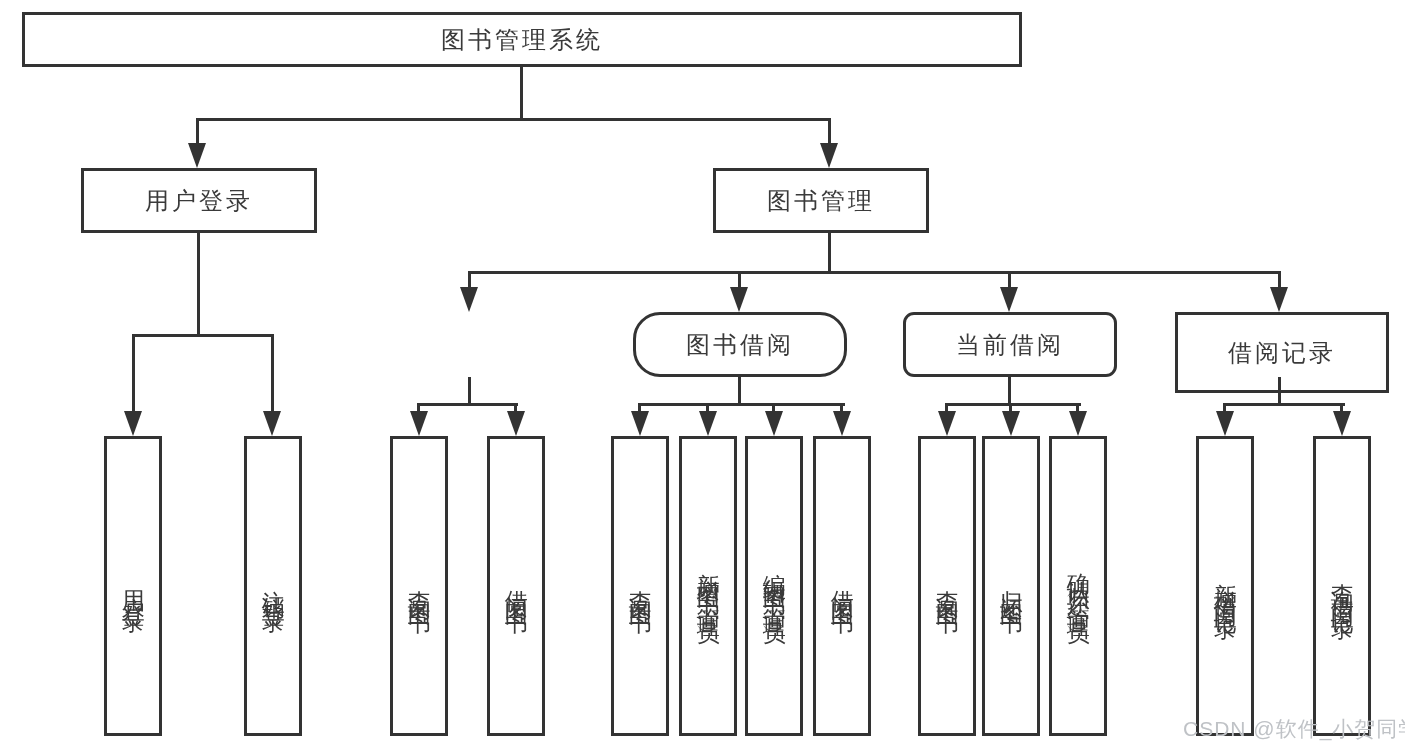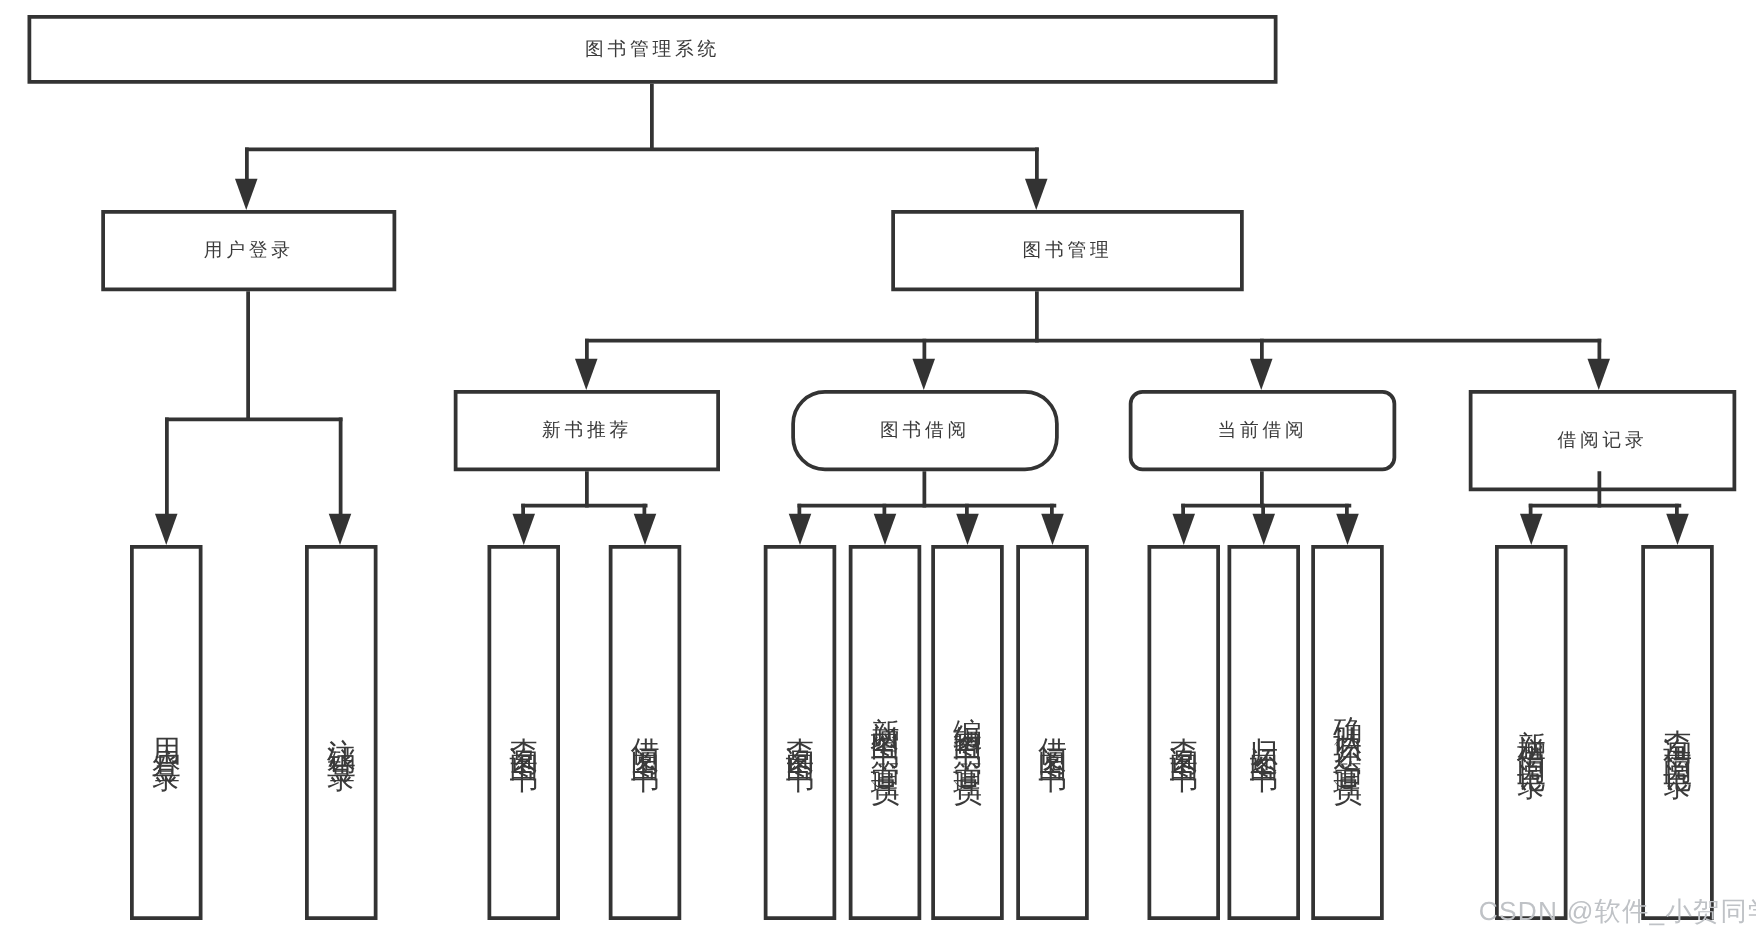--- a/index.html
+++ b/index.html
@@ -13,21 +13,21 @@
   .box{
     position:absolute;
     box-sizing:border-box;
     border:3px solid #333333;
     background:#ffffff;
     display:flex;
     align-items:center;
     justify-content:center;
     color:#3a3a3a;
   }
-  .hbox{ font-size:15px; letter-spacing:3px; }
+  .hbox{ font-size:24px; letter-spacing:3px; }
   .hbox .lbl{ white-space:nowrap; }
   .leaf .lbl{
     writing-mode:vertical-rl;
     text-orientation:mixed;
     font-size:23px;
     letter-spacing:7px;
     line-height:1.1;
     white-space:nowrap;
   }
   .vline{ position:absolute; width:3px; background:#333333; }
@@ -60,21 +60,21 @@
   <div class="vline" style="left:520px;top:67px;height:53px;"></div>
   <div class="hline" style="left:196px;top:118px;width:635px;"></div>
   <div class="vline" style="left:196px;top:118px;height:28px;"></div>
   <div class="ah" style="left:188px;top:143px;"></div>
   <div class="vline" style="left:828px;top:118px;height:28px;"></div>
   <div class="ah" style="left:820px;top:143px;"></div>
 
   <div class="box hbox" style="left:81px;top:168px;width:236px;height:65px;">
     <span class="lbl">用户登录</span>
   </div>
-  <div class="box hbox" style="left:713px;top:168px;width:282px;height:65px;">
+  <div class="box hbox" style="left:713px;top:168px;width:216px;height:65px;">
     <span class="lbl">图书管理</span>
   </div>
 
   <div class="vline" style="left:197px;top:233px;height:103px;"></div>
   <div class="hline" style="left:132px;top:334px;width:142px;"></div>
   <div class="vline" style="left:132px;top:334px;height:79px;"></div>
   <div class="ah" style="left:124px;top:411px;"></div>
   <div class="vline" style="left:271px;top:334px;height:79px;"></div>
   <div class="ah" style="left:263px;top:411px;"></div>
 
@@ -82,23 +82,20 @@
   <div class="hline" style="left:468px;top:271px;width:813px;"></div>
   <div class="vline" style="left:468px;top:271px;height:18px;"></div>
   <div class="ah" style="left:460px;top:287px;"></div>
   <div class="vline" style="left:738px;top:271px;height:18px;"></div>
   <div class="ah" style="left:730px;top:287px;"></div>
   <div class="vline" style="left:1008px;top:271px;height:18px;"></div>
   <div class="ah" style="left:1000px;top:287px;"></div>
   <div class="vline" style="left:1278px;top:271px;height:18px;"></div>
   <div class="ah" style="left:1270px;top:287px;"></div>
 
-  <div class="box hbox" style="left:363px;top:312px;width:213px;height:65px;">
-    <span class="lbl">新书推荐</span>
-  </div>
   <div class="box hbox" style="left:633px;top:312px;width:214px;height:65px;border-radius:27px;">
     <span class="lbl">图书借阅</span>
   </div>
   <div class="box hbox" style="left:903px;top:312px;width:214px;height:65px;border-radius:11px;">
     <span class="lbl">当前借阅</span>
   </div>
   <div class="box hbox" style="left:1175px;top:312px;width:214px;height:81px;">
     <span class="lbl">借阅记录</span>
   </div>
 

